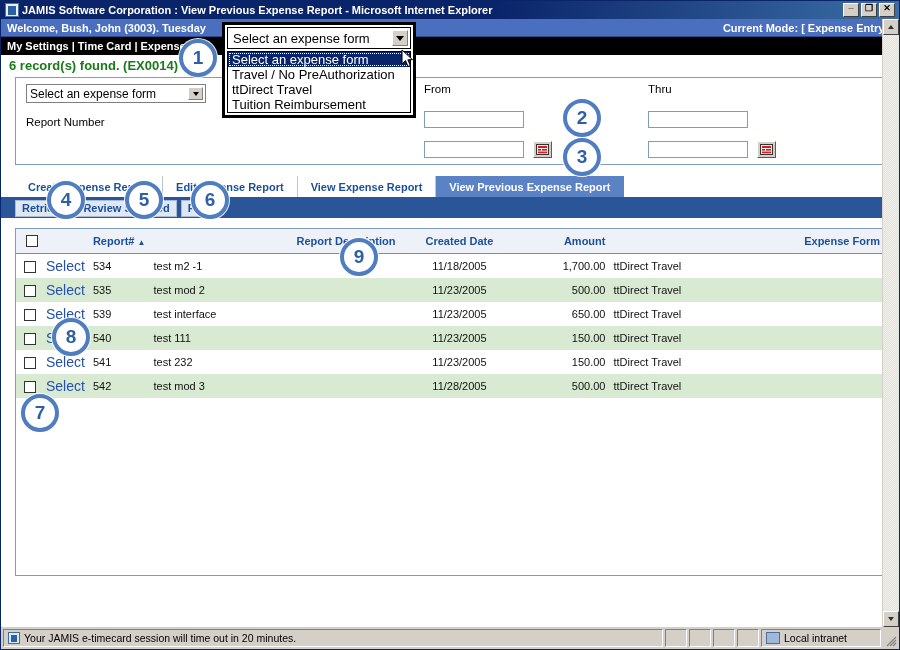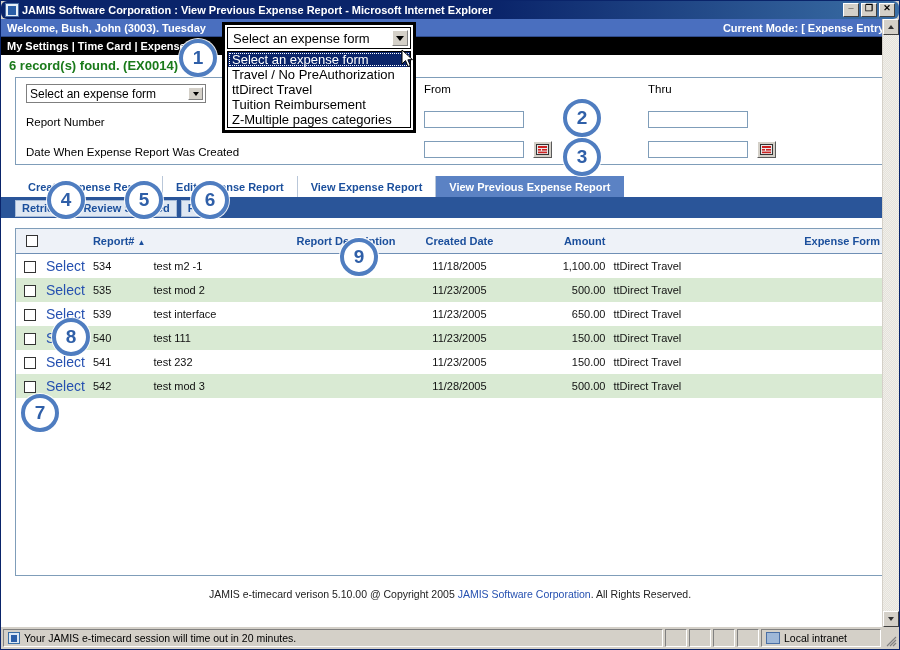--- a/index.html
+++ b/index.html
@@ -14,21 +14,21 @@
     position: relative;
     width: 900px; height: 650px;
     background: #d4d0c8;
     border: 1px solid #0a246a;
   }
 
   
   .titlebar {
     position: absolute; top: 0; left: 0; right: 0; height: 18px;
     background: linear-gradient(to right, #0a246a 0%, #0a246a 55%, #3a6ea5 100%);
-    display: flex; align-items: center; padding: 0 2px; border-radius: 6px;
+    display: flex; align-items: center; padding: 0 2px;
   }
   .tb-icon {
     width: 14px; height: 14px; margin: 0 3px 0 2px;
     background: #e8f0f8; border: 1px solid #4a6fa5;
     position: relative; flex: none;
   }
   .tb-icon:after {
     content: ""; position: absolute; left: 2px; top: 2px;
     width: 8px; height: 9px; background: #2b5fa8;
   }
@@ -333,21 +333,20 @@
         <div class="crit-grid">
 
           <div class="sel-box abs" style="left:10px; top:6px;">
             <span>Select an expense form</span>
             <span class="sel-arrow">
                 <i></i>
               </span>
           </div>
 
           <div class="lbl abs" style="left:10px; top:38px;">Report Number</div>
-          <div class="lbl abs" style="left:10px; top:68px;">Date When Expense Report Was Created</div>
 
           <div class="lbl abs" style="left:408px; top:5px;">From</div>
           <div class="lbl abs" style="left:632px; top:5px;">Thru</div>
 
           <input class="txtin abs" style="left: 408px; top: 33px; width: 100px;" type="text" value="">
           <input class="txtin abs" style="left: 632px; top: 33px; width: 100px;" type="text" value="">
 
           <input class="txtin abs" style="left: 408px; top: 63px; width: 100px;" type="text" value="">
           <span class="calbtn abs" style="left:512px; top:63px;">
             <svg width="13" height="11" viewBox="0 0 13 11">
@@ -405,21 +404,21 @@
             <th class="col-form">Expense Form</th>
           </tr>
         </thead>
         <tbody>
           <tr>
             <td class="col-chk"><span class="chk"></span></td>
             <td class="col-sel"><a href="#" class="sel-link">Select</a></td>
             <td class="col-num">534</td>
             <td class="col-desc">test m2 -1</td>
             <td class="col-date">11/18/2005</td>
-            <td class="col-amt">1,100.00</td>
+            <td class="col-amt">1,700.00</td>
             <td class="col-form">ttDirect Travel</td>
           </tr>
           <tr class="alt">
             <td class="col-chk"><span class="chk"></span></td>
             <td class="col-sel"><a href="#" class="sel-link">Select</a></td>
             <td class="col-num">535</td>
             <td class="col-desc">test mod 2</td>
             <td class="col-date">11/23/2005</td>
             <td class="col-amt">500.00</td>
             <td class="col-form">ttDirect Travel</td>
@@ -457,23 +456,20 @@
             <td class="col-num">542</td>
             <td class="col-desc">test mod 3</td>
             <td class="col-date">11/28/2005</td>
             <td class="col-amt">500.00</td>
             <td class="col-form">ttDirect Travel</td>
           </tr>
         </tbody>
       </table>
     </div>
 
-    <div class="footer">
-      <span>JAMIS e-timecard verison 5.10.00 @ Copyright 2005 </span><a href="#">JAMIS Software Corporation</a><span>. All Rights Reserved.</span>
-    </div>
 
   </div>
 
   <div class="pagescroll">
     <div class="sbtn up">
         <i></i>
       </div>
     <div class="sbtn down">
         <i></i>
       </div>
@@ -484,21 +480,20 @@
       <span>Select an expense form</span>
       <span class="arrow">
           <i></i>
         </span>
     </div>
     <div class="dd-list">
       <div class="dd-item selected">Select an expense form</div>
       <div class="dd-item">Travel / No PreAuthorization</div>
       <div class="dd-item">ttDirect Travel</div>
       <div class="dd-item">Tuition Reimbursement</div>
-      <div class="dd-item">Z-Multiple pages categories</div>
     </div>
   </div>
 
   <svg class="cursor" style="left:400px; top:48px;" width="14" height="20" viewBox="0 0 14 20">
     <path d="M1 1 L1 15 L4.5 11.6 L7 17.5 L9.3 16.5 L6.9 10.8 L11.5 10.6 Z" fill="#ffffff" stroke="#000000" stroke-width="1"></path>
   </svg>
 
   <div class="callout" style="left:178px; top:38px;">1</div>
   <div class="callout" style="left:562px; top:98px;">2</div>
   <div class="callout" style="left:562px; top:137px;">3</div>

